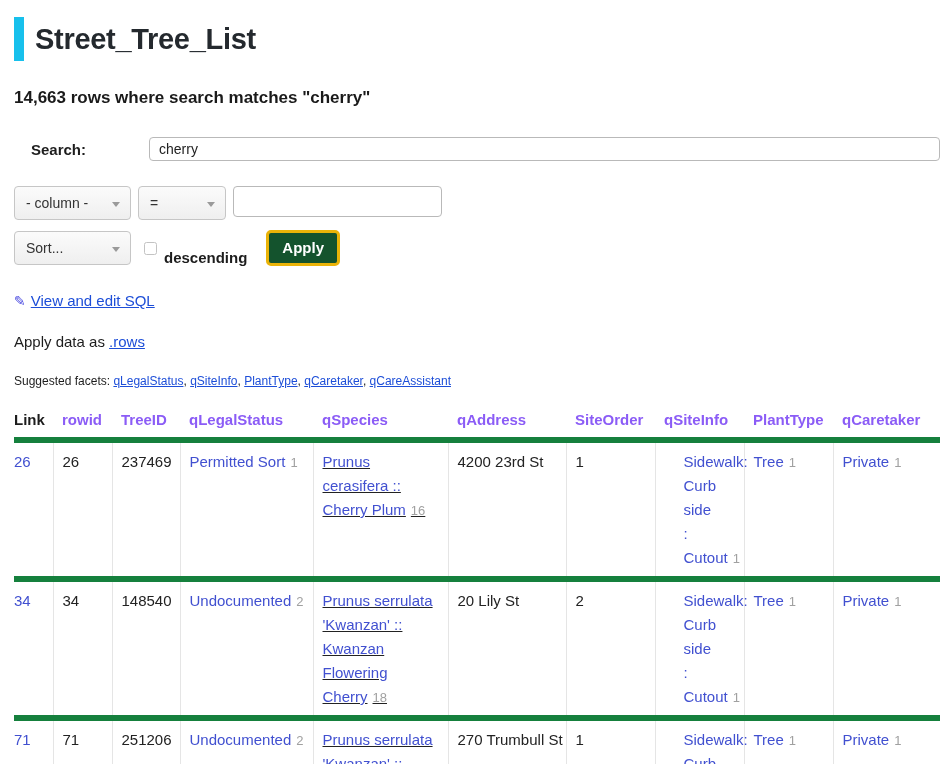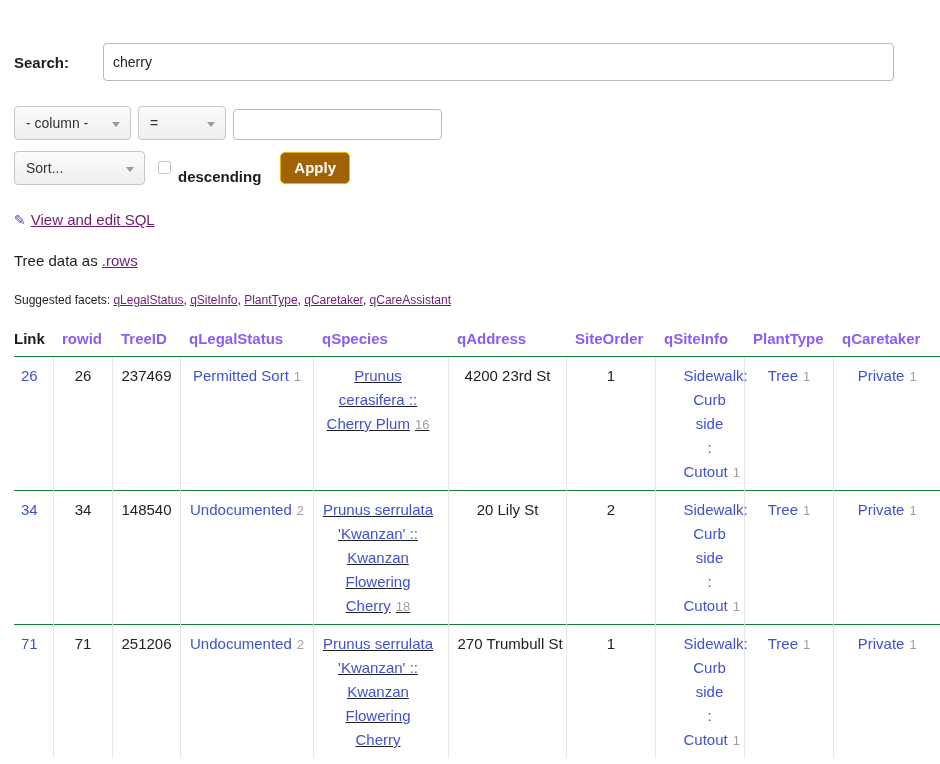--- a/index.html
+++ b/index.html
@@ -16,99 +16,104 @@
   .title-row { display: flex; align-items: center; margin-top: 3px; }
   .accent-bar { width: 10px; height: 44px; background: #17c0ec; margin-right: 11px; flex: 0 0 auto; }
   h1.page-title {
     margin: 0; font-size: 29px; font-weight: bold; color: #24292e;
     letter-spacing: -0.3px;
   }
   .summary { margin-top: 27px; font-size: 17px; font-weight: bold; color: #1a1a1a; }
 
   
   .search-row { margin-top: 29px; display: flex; align-items: center; }
-  .search-label { font-weight: bold; font-size: 15px; width: 89px; flex: 0 0 auto; }
+  .search-label { font-weight: bold; font-size: 15px; width: 89px; flex: 0 0 auto; text-align: center; }
   .search-input {
-    width: 791px; height: 38px; border: 1px solid #b9b9b9; border-radius: 4px;
+    width: 791px; height: 24px; border: 1px solid #b9b9b9; border-radius: 4px;
     padding: 8px 9px; font-size: 14px; color: #222;
-    font-family: "Liberation Sans", "DejaVu Sans", sans-serif; outline: none;
-  }
-
-  
-  .filter-row { margin-top: 25px; display: flex; align-items: flex-end; }
+    font-family: "Liberation Sans", "DejaVu Sans", sans-serif; outline: none; margin-left: 46px;
+  }
+
+  
+  .filter-row { margin-top: 25px; display: flex; align-items: flex-start; }
   .sort-row   { margin-top: 10px; display: flex; align-items: center; }
   .select {
     position: relative; height: 34px; border: 1px solid #c6c6c6; border-radius: 4px;
     background: linear-gradient(#fbfbfb, #efefef);
     display: flex; align-items: center; padding: 0 24px 0 11px;
     font-size: 14px; color: #333; cursor: default; margin-right: 7px;
   }
   .select.w-column { width: 117px; }
   .select.w-op     { width: 88px; }
-  .select.w-sort   { width: 131px; }
+  .select.w-sort   { width: 117px; }
   .chev {
     position: absolute; right: 10px; top: 15px; width: 0; height: 0;
     border-left: 4.5px solid transparent; border-right: 4.5px solid transparent;
     border-top: 5px solid #9a9a9a;
   }
   .filter-value-input {
     width: 209px; height: 31px; border: 1px solid #b9b9b9; border-radius: 4px;
     padding: 0 9px; font-size: 14px;
     font-family: "Liberation Sans", "DejaVu Sans", sans-serif; outline: none;
   }
   .checkbox {
     width: 13px; height: 13px; border: 1px solid #c3c3c3; border-radius: 2.5px;
     background: #fff; margin: 0 7px 0 6px; flex: 0 0 auto;
   }
   .desc-label { font-weight: bold; font-size: 15px; margin-top: 18px; }
   .apply-btn {
-    margin-left: 19px; background: #a16207; color: #fff; font-weight: bold;
-    font-size: 15px; border: 1px solid #eab308; border-radius: 5px;
+    margin-left: 19px; background: #14532d; color: #fff; font-weight: bold;
+    font-size: 15px; border: 3px solid #eab308; border-radius: 5px;
     padding: 6px 13px 7px; cursor: pointer;
     font-family: "Liberation Sans", "DejaVu Sans", sans-serif;
   }
 
   
   a { text-decoration: none; }
-  .ul-link { color: #701a75; text-decoration: underline; cursor: pointer; }
+  .ul-link { color: #1d4ed8; text-decoration: underline; cursor: pointer; }
   .sql-line { margin-top: 26px; font-size: 15px; }
   .pencil { color: #4a4ae0; font-size: 14px; margin-right: 5px; }
   .data-as-line { margin-top: 24px; font-size: 15px; color: #1d1d1d; }
   .facets-line  { margin-top: 24px; font-size: 12px; color: #1d1d1d; }
 
   
   table.results {
     margin-top: 23px; border-collapse: collapse; table-layout: fixed;
     width: 926px; font-size: 15px;
   }
   th {
     text-align: left; font-weight: bold; padding: 0 4px 9px 9px;
     white-space: nowrap; font-size: 15px;
   }
   th:first-child { padding-left: 0; }
   th a { color: #8b5cf6; cursor: pointer; }
   td {
-    vertical-align: top; border-top: 1px solid #15803d;
-    padding: 7px 8px 5px 9px; line-height: 24px; color: #222; text-align: center;
+    vertical-align: top; border-top: 6px solid #15803d;
+    padding: 7px 8px 5px 9px; line-height: 24px; color: #222;
   }
   td + td { border-left: 1px solid #e5e5e5; }
   td:first-child { padding-left: 0; }
   td a { color: #4150d0; cursor: pointer; }
   td.nowrap { white-space: nowrap; }
   .prewrap { white-space: pre-line; }
   td.species  { padding-right: 14px; text-decoration: underline; }
   td.siteinfo { padding-right: 8px; padding-left: 28px; }
   .cnt { color: #a0a0a0; font-size: 13px; margin-left: 5px; }
 </style>
 </head>
 <body>
 
 <div class="wrap">
 
-
+  <div class="title-row">
+    <div class="accent-bar"></div>
+    <h1 class="page-title">Street_Tree_List</h1>
+  </div>
+
+  <div class="summary">14,663 rows where search matches "cherry"</div>
 
   <div class="search-row">
     <span class="search-label">Search:</span>
     <input class="search-input" type="text" value="cherry" style="">
   </div>
 
   <div class="filter-row">
     <div class="select w-column">
       <span>- column -</span>
       <span class="chev"></span>
@@ -128,21 +133,21 @@
     <span class="checkbox"></span>
     <span class="desc-label">descending</span>
     <button class="apply-btn">Apply</button>
   </div>
 
   <div class="sql-line">
     <span class="pencil">✎</span><a class="ul-link">View and edit SQL</a>
   </div>
 
   <div class="data-as-line">
-    <span>Tree data as </span><a class="ul-link">.rows</a>
+    <span>Apply data as </span><a class="ul-link">.rows</a>
   </div>
 
   <div class="facets-line">
     <span>Suggested facets: </span><a class="ul-link">qLegalStatus</a><span>, </span><a class="ul-link">qSiteInfo</a><span>, </span><a class="ul-link">PlantType</a><span>, </span><a class="ul-link">qCaretaker</a><span>, </span><a class="ul-link">qCareAssistant</a>
   </div>
 
   <table class="results">
     <colgroup>
       <col style="width:39px">
         <col style="width:59px">

